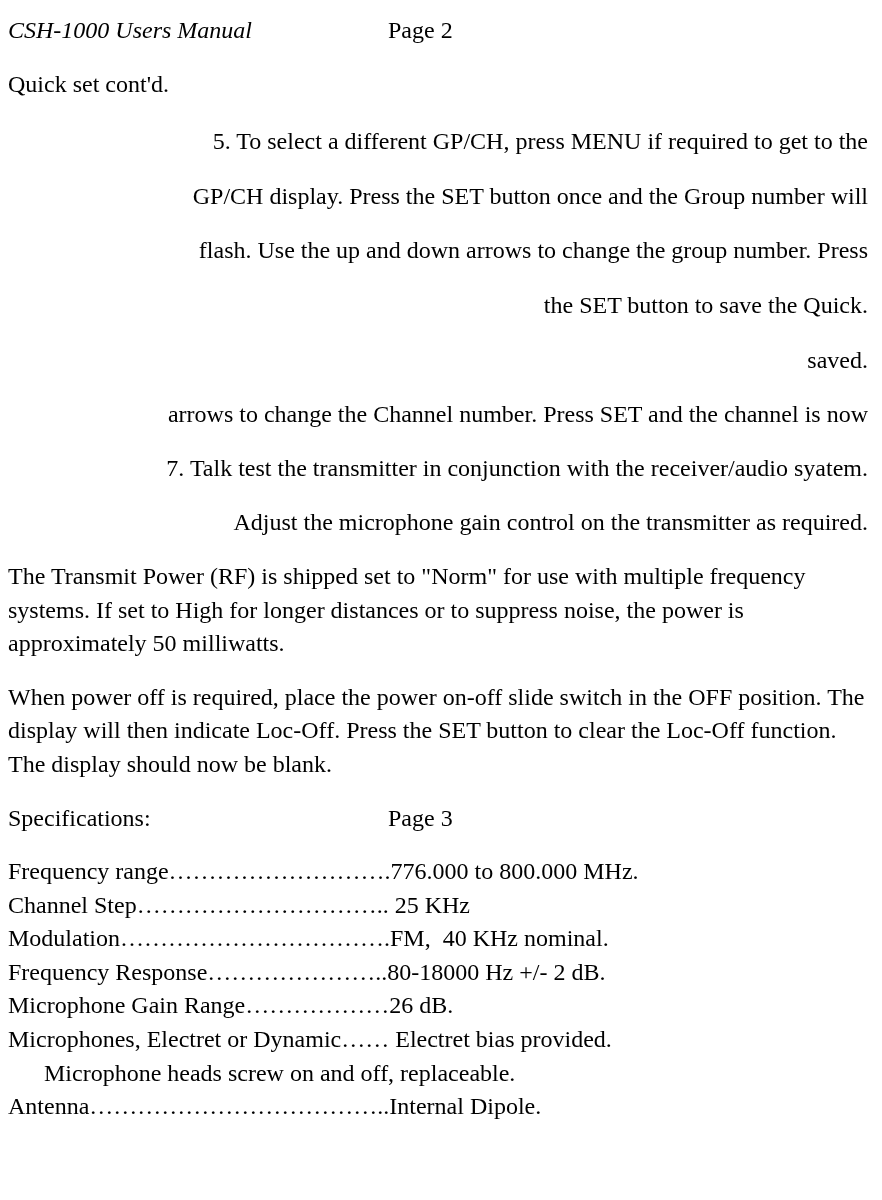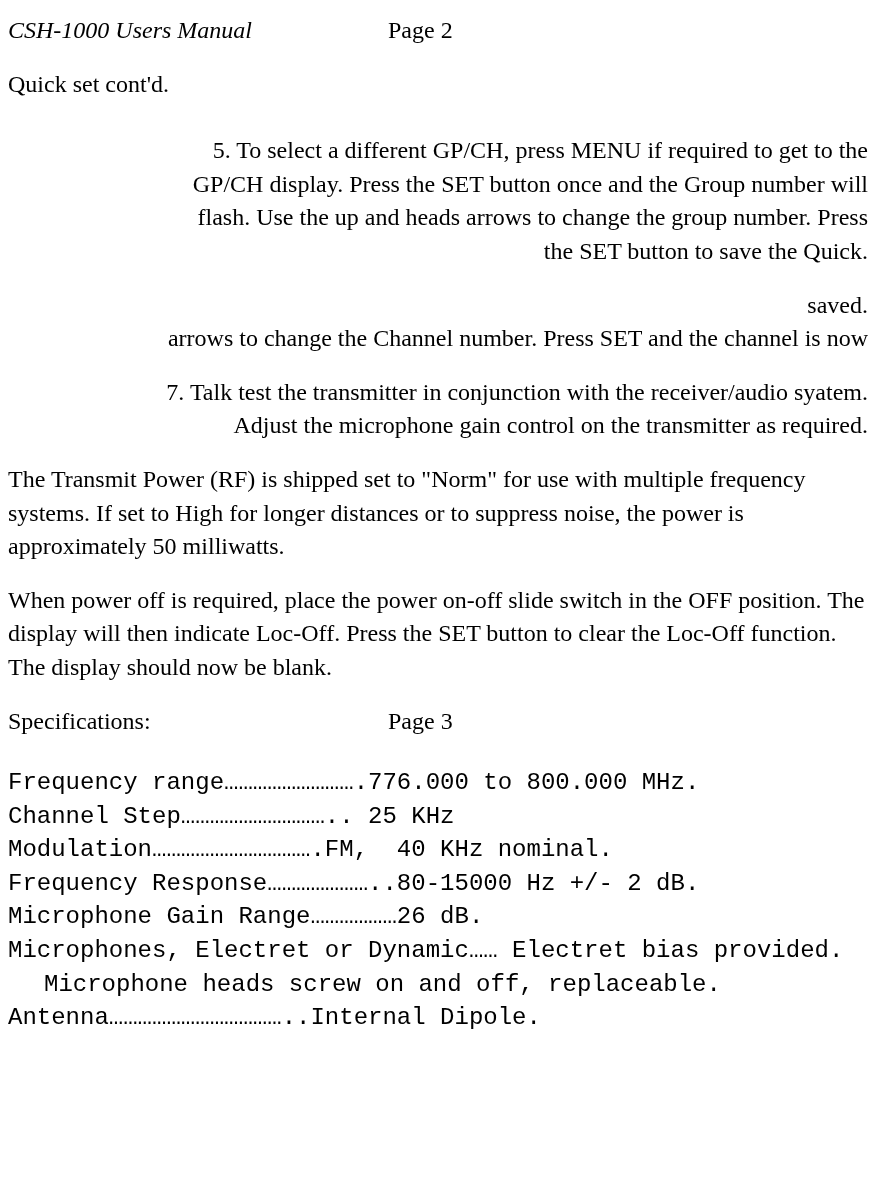--- a/index.html
+++ b/index.html
@@ -15,71 +15,71 @@
     }
     .header-row {
       display: flex;
       margin-bottom: 20px;
     }
     .header-title {
       width: 380px;
       font-style: italic;
     }
     .section-heading {
-      margin-bottom: 33px;
+      margin-bottom: 24px;
     }
     .numbered-item {
       margin-bottom: 20px;
     }
     .numbered-item .num {
       display: inline;
     }
     .numbered-item .first-line,
     .numbered-item .cont-line {
       display: block;
       text-align: right;
     }
     .numbered-item .cont-line {
       padding-left: 36px;
+      margin-top: 21px;
     }
     .para {
       margin-bottom: 20px;
     }
     .spec-header-row {
       display: flex;
-      margin-bottom: 28px;
+      margin-bottom: 20px;
     }
     .spec-title {
       width: 380px;
     }
     .spec-line {
       display: block;
       white-space: pre;
-      font-family: Liberation Mono, monospace;
     }
     .spec-sub {
       padding-left: 36px;
     }
   </style>
 </head>
 <body>
 
 <div class="header-row">
   <span class="header-title">CSH-1000 Users Manual</span>
   <span>Page 2</span>
 </div>
 
 <div class="section-heading">Quick set cont'd.</div>
 
 <div class="numbered-item">
   <span class="first-line">
     <span class="num">5.</span><span> To select a different GP/CH, press MENU if required to get to the</span>
   </span>
   <span class="cont-line">GP/CH display. Press the SET button once and the Group number will</span>
-  <span class="cont-line">flash. Use the up and heads arrows to change the group number. Press</span>
+  <span class="cont-line">flash. Use the up and down arrows to change the group number. Press</span>
   <span class="cont-line">the SET button to save the Quick.</span>
 </div>
 
 <div class="numbered-item">
   <span class="cont-line">saved.</span>
   <span class="cont-line">arrows to change the Channel number. Press SET and the channel is now</span>
 </div>
 
 <div class="numbered-item">
   <span class="first-line">
@@ -94,18 +94,18 @@
 
 <div class="spec-header-row">
   <span class="spec-title">Specifications:</span>
   <span>Page 3</span>
 </div>
 
 <div>
   <span class="spec-line">Frequency range……………………….776.000 to 800.000 MHz.</span>
   <span class="spec-line">Channel Step…………………………..&nbsp;25 KHz</span>
   <span class="spec-line">Modulation…………………………….FM,  40 KHz nominal.</span>
-  <span class="spec-line">Frequency Response…………………..80-15000 Hz +/- 2 dB.</span>
+  <span class="spec-line">Frequency Response…………………..80-18000 Hz +/- 2 dB.</span>
   <span class="spec-line">Microphone Gain Range………………26 dB.</span>
   <span class="spec-line">Microphones, Electret or Dynamic……&nbsp;Electret bias provided.</span>
   <span class="spec-line spec-sub">Microphone heads screw on and off, replaceable.</span>
   <span class="spec-line">Antenna………………………………..Internal Dipole.</span>
 </div>
 
 </body></html>

